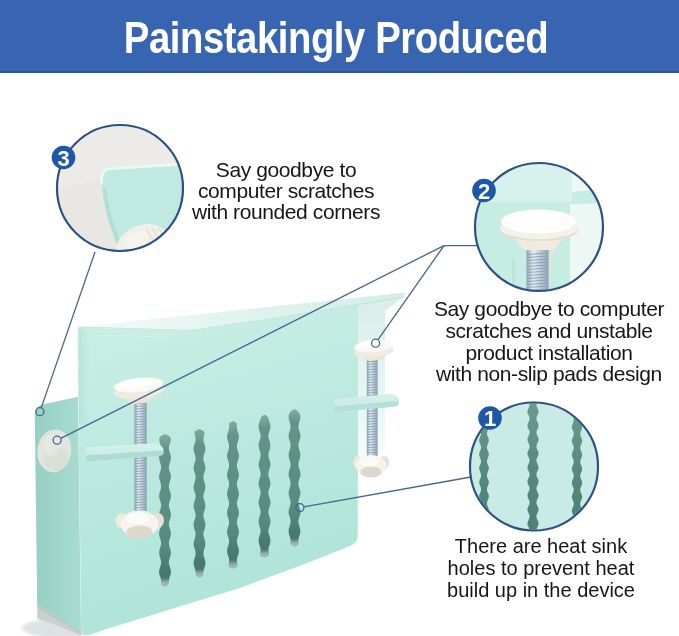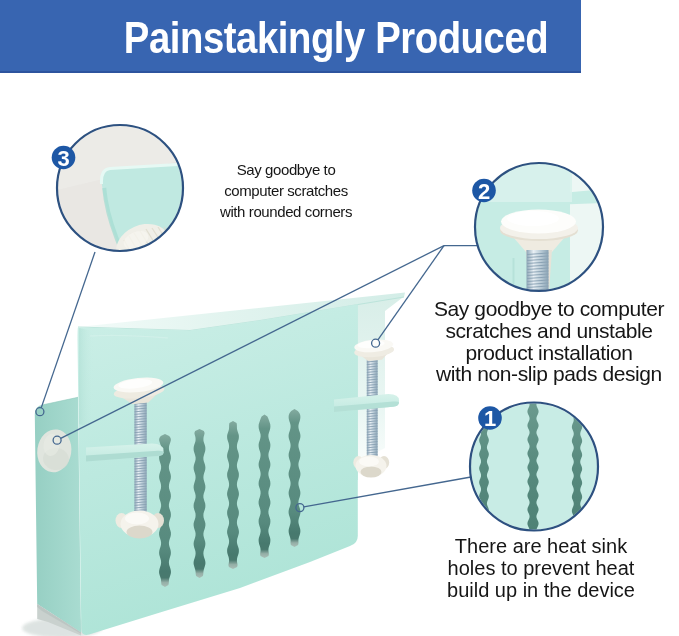--- a/index.html
+++ b/index.html
@@ -1,19 +1,19 @@
 <!DOCTYPE html>
 <html><head><meta charset="utf-8">
 <style>
 html,body{margin:0;padding:0;background:#fff;}
 #stage{position:relative;width:679px;height:636px;overflow:hidden;background:#fff;font-family:"Liberation Sans",sans-serif;}
-.banner{position:absolute;left:0;top:0;width:581px;height:71px;background:#3865b1;border-bottom:2px solid #2d549e;}
+.banner{position:absolute;left:0;top:0;width:679px;height:71px;background:#3865b1;border-bottom:2px solid #2d549e;}
 .banner span{position:absolute;left:0;top:13px;width:672px;text-align:center;color:#fff;font-weight:bold;font-size:44px;letter-spacing:-0.5px;transform:scaleX(0.87);transform-origin:336px 0;}
 .cap{position:absolute;color:#161616;text-align:center;}
-#t3{left:136px;top:159px;width:300px;font-size:15px;line-height:21.2px;letter-spacing:-0.4px;}
+#t3{left:136px;top:159px;width:300px;font-size:21px;line-height:21.2px;letter-spacing:-0.4px;}
 #t2{left:399px;top:298px;width:300px;font-size:21px;line-height:21.8px;letter-spacing:-0.4px;}
 #t1{left:391px;top:536px;width:300px;font-size:20px;line-height:21.8px;letter-spacing:0px;}
 </style></head>
 <body>
 <div id="stage">
 <svg width="679" height="636" viewBox="0 0 679 636" style="position:absolute;left:0;top:0;">
 <defs>
 <linearGradient id="gFront" x1="0" y1="0" x2="0.25" y2="1">
   <stop offset="0" stop-color="#ccefe7"></stop>
           <stop offset="0.5" stop-color="#bce9df"></stop>

